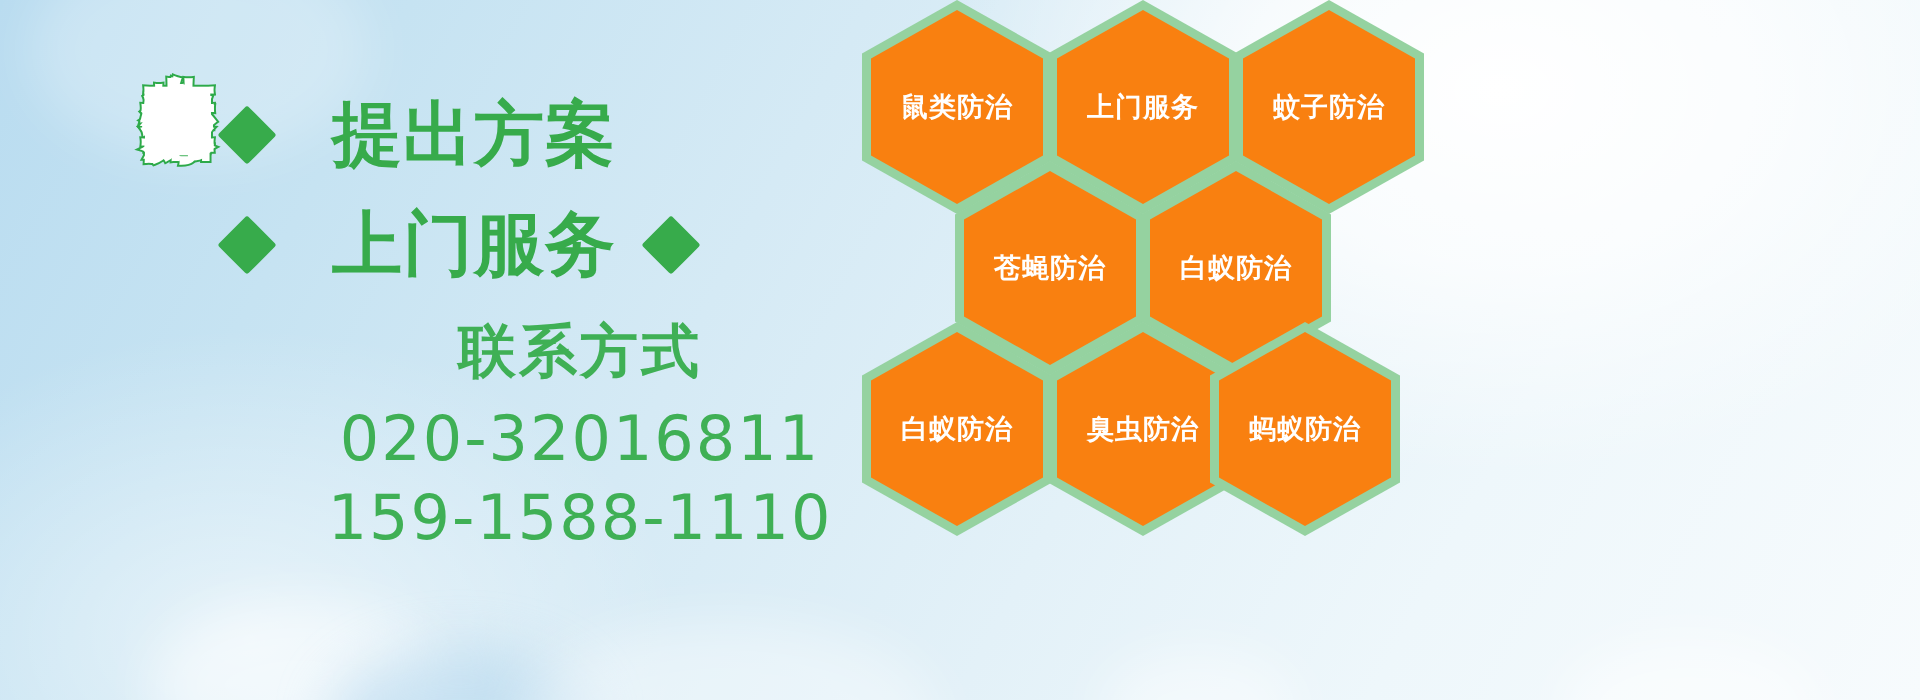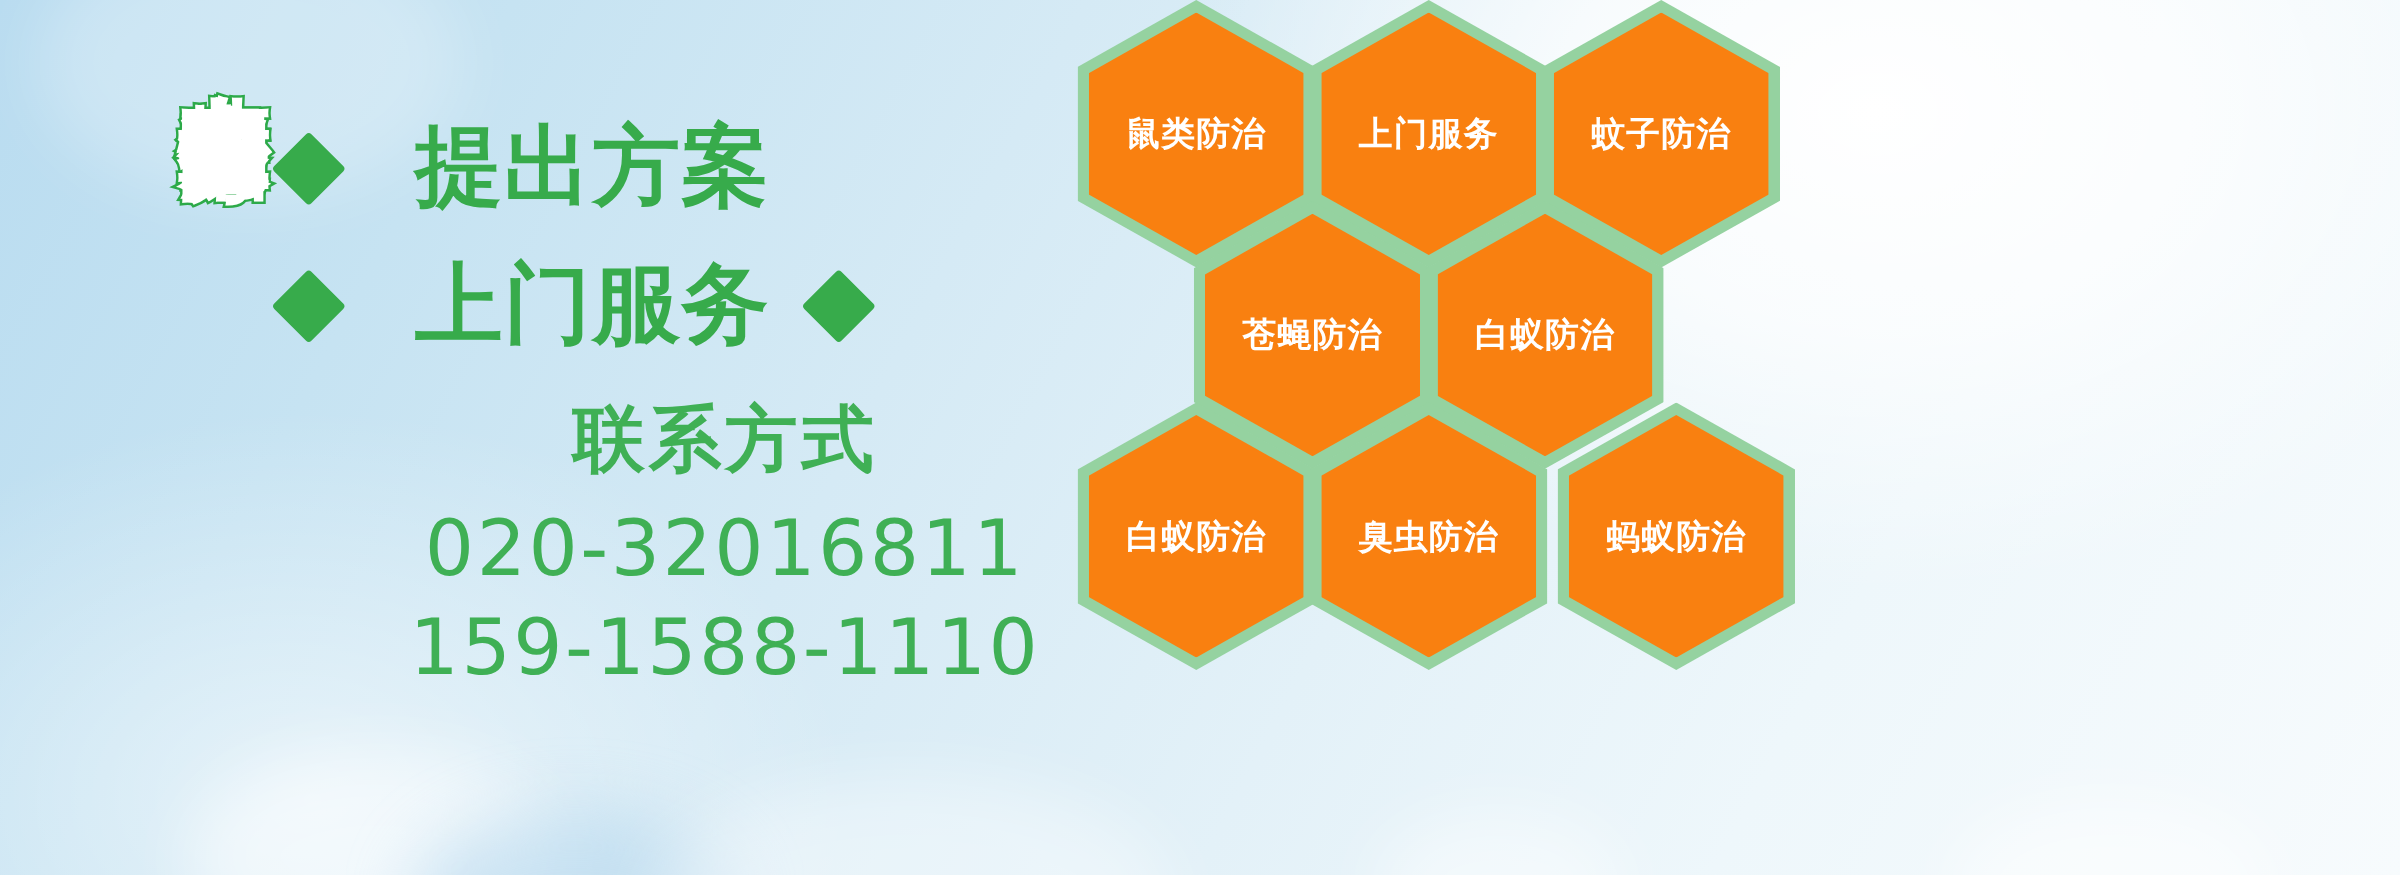--- a/index.html
+++ b/index.html
@@ -165,21 +165,21 @@
     <div class="hex" style="left:0px;top:336px;">
       <div class="hex-inner">
         <span class="hex-label">白蚁防治</span>
       </div>
     </div>
     <div class="hex" style="left:186px;top:336px;">
       <div class="hex-inner">
         <span class="hex-label">臭虫防治</span>
       </div>
     </div>
-    <div class="hex" style="left:384px;top:336px;">
+    <div class="hex" style="left:348px;top:336px;">
       <div class="hex-inner">
         <span class="hex-label">蚂蚁防治</span>
       </div>
     </div>
 
   </div>
 
 </div>
 
 </body></html>

